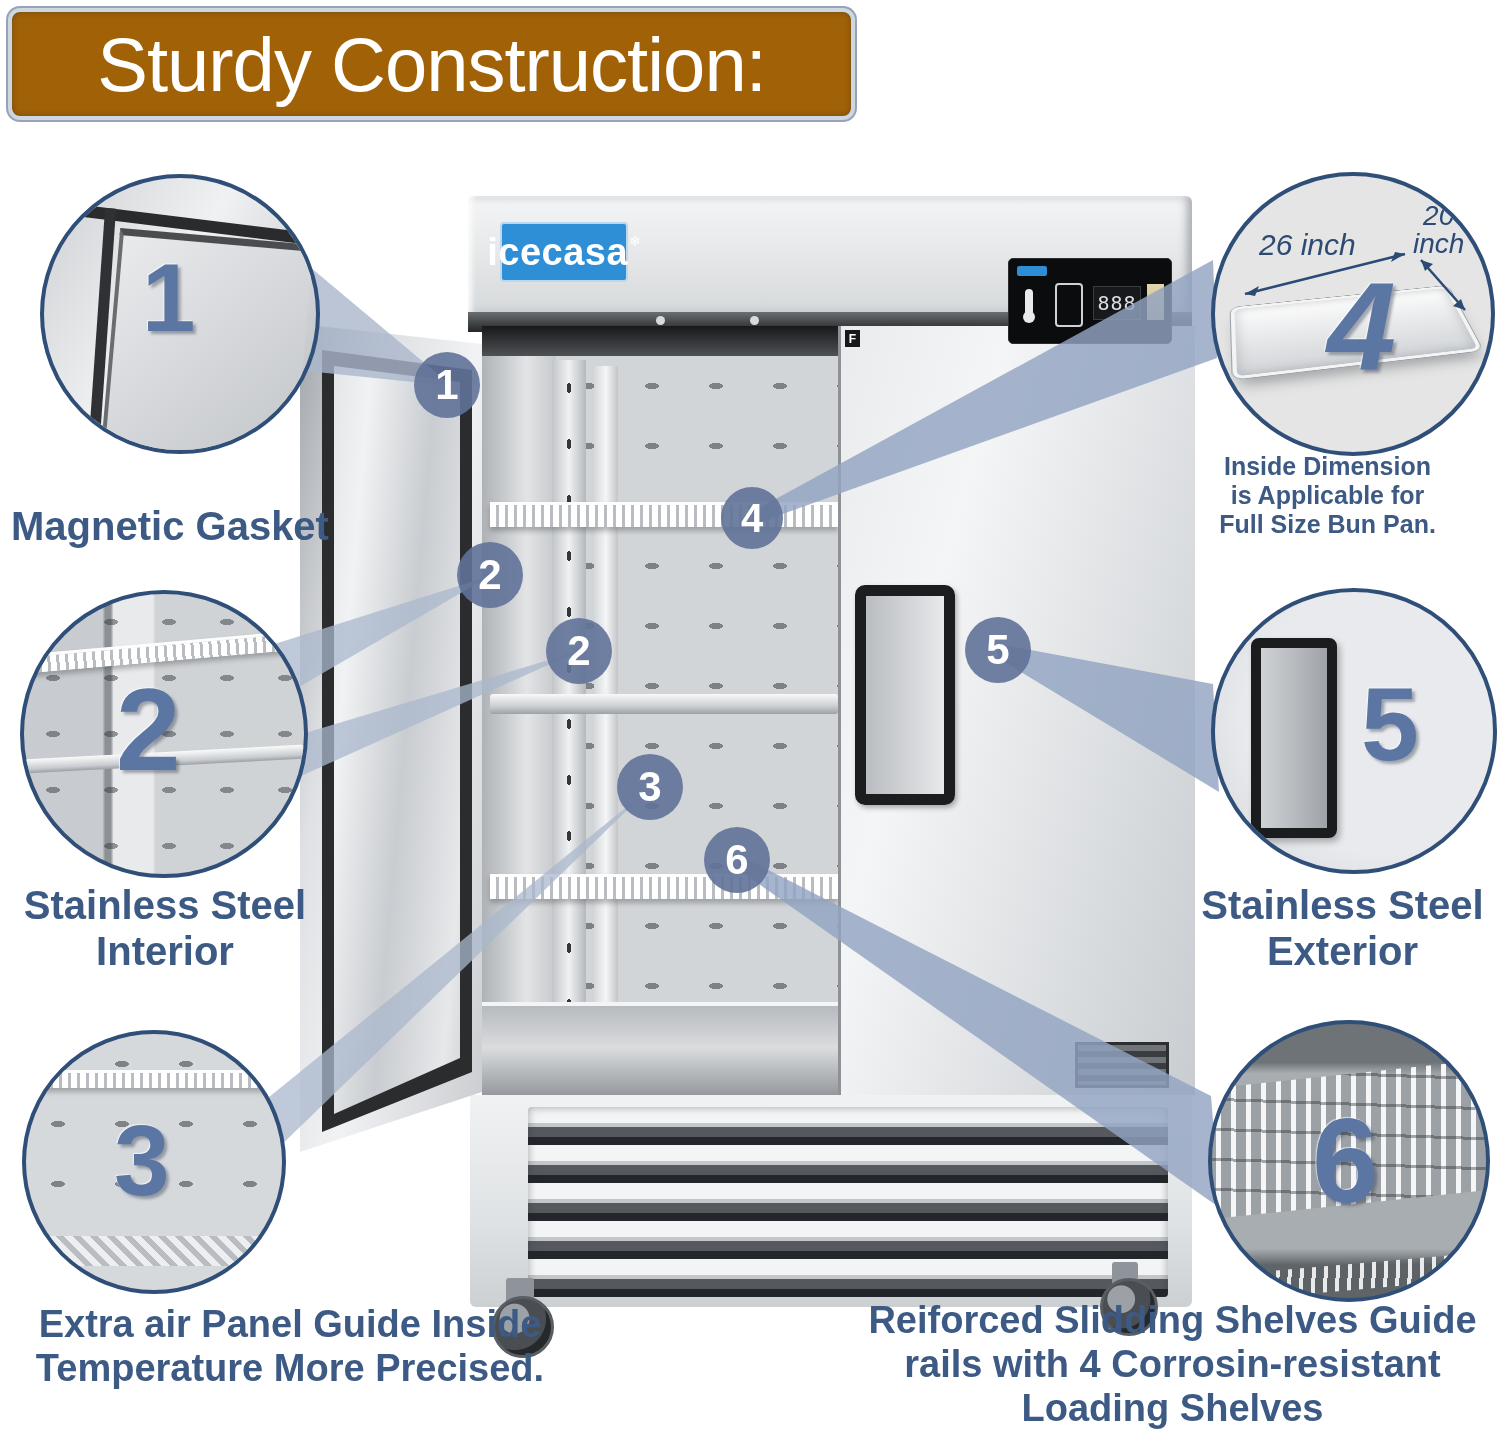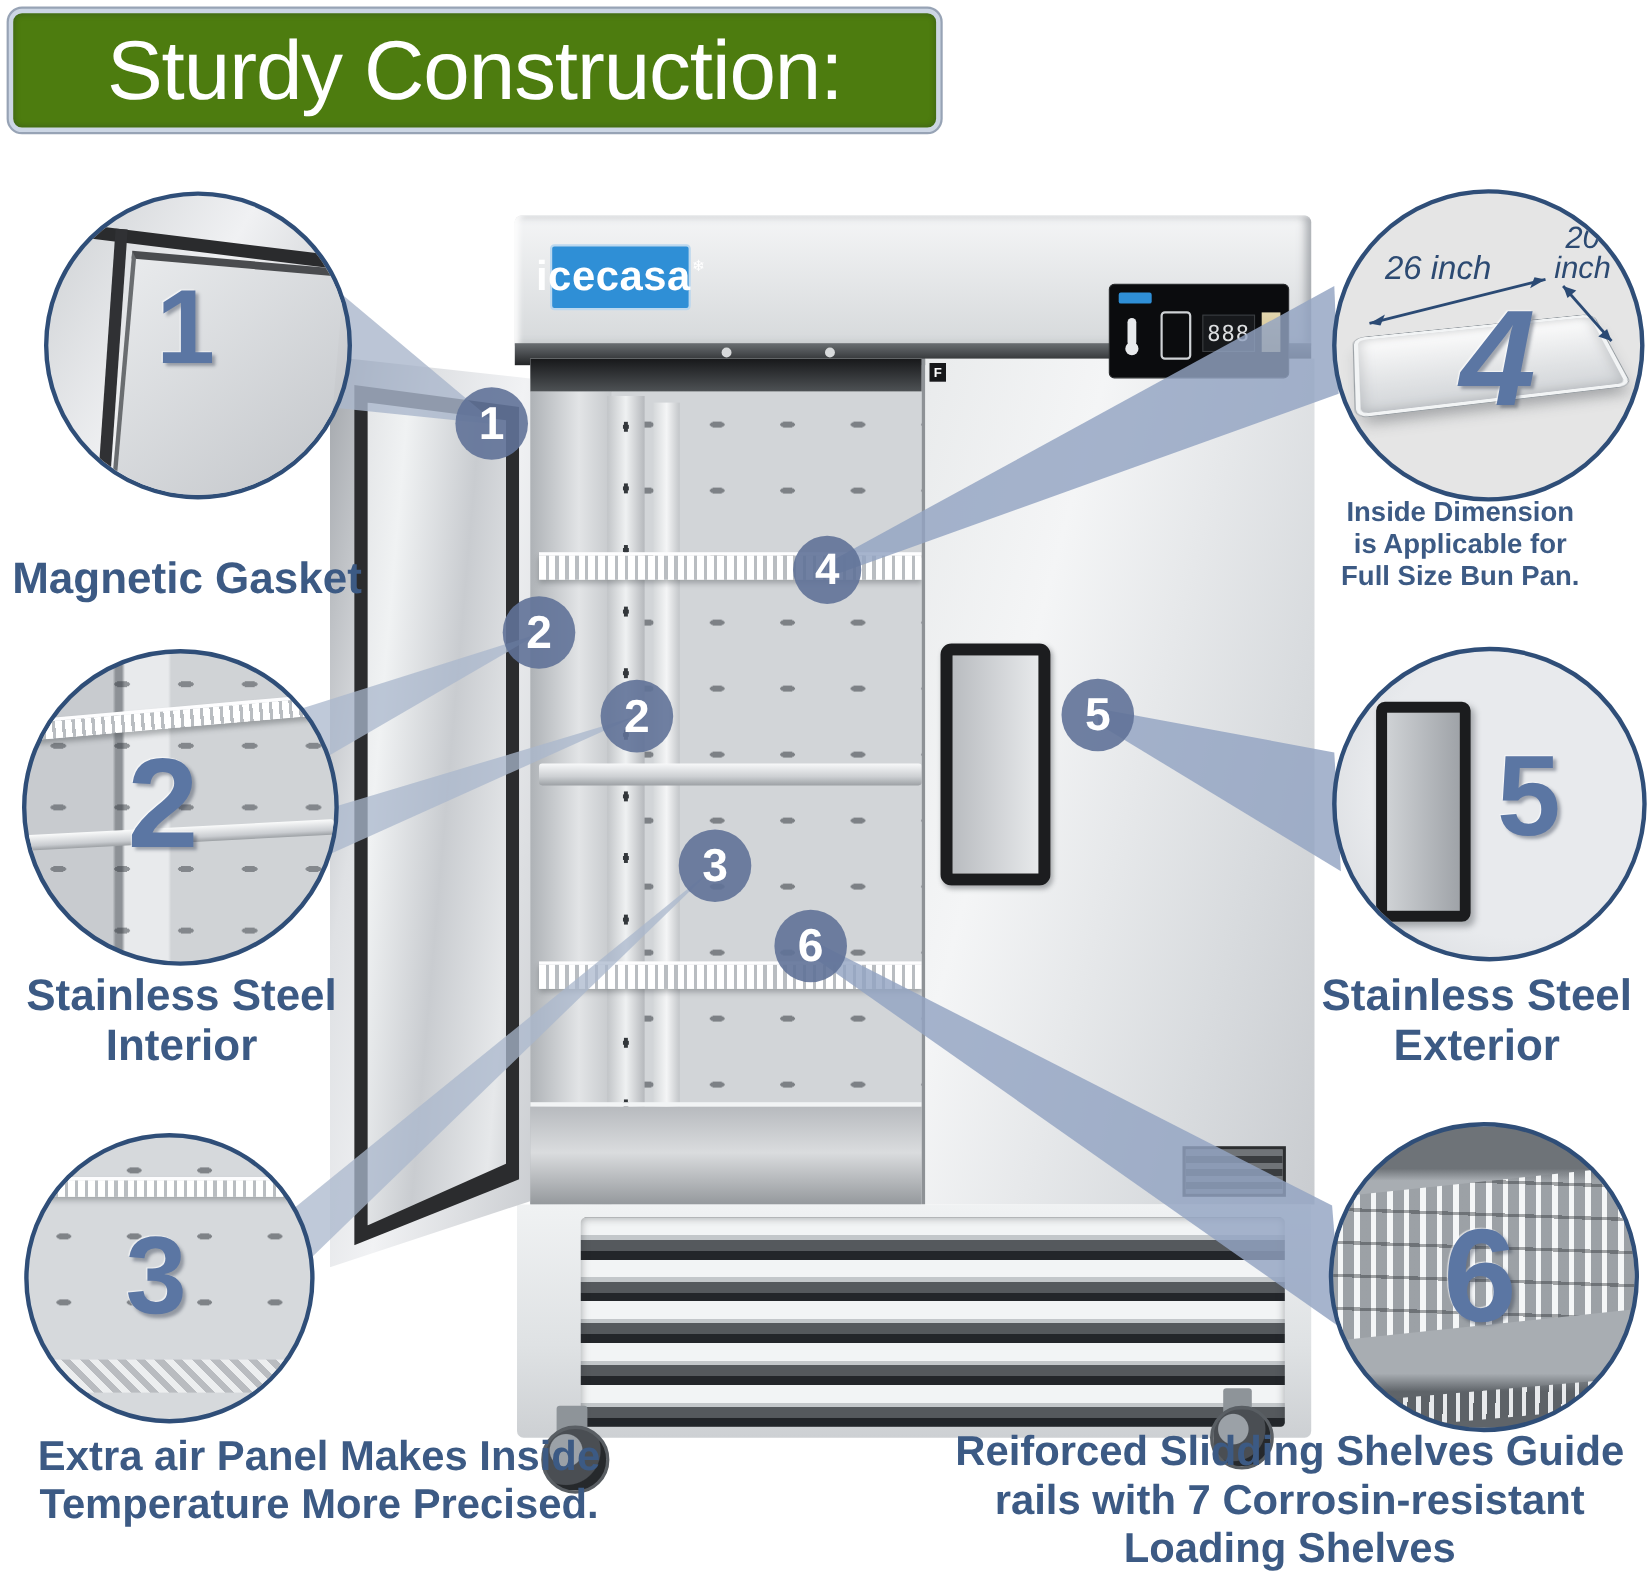--- a/index.html
+++ b/index.html
@@ -1,21 +1,21 @@
 <!DOCTYPE html>
 <html><head>
 <meta charset="utf-8">
 <style>
   html,body{margin:0;padding:0;background:#fff;}
   #canvas{position:relative;width:1500px;height:1451px;background:#ffffff;overflow:hidden;
           font-family:"Liberation Sans",sans-serif;}
   .abs{position:absolute;}
 
   
-  .title-banner{left:8px;top:8px;width:839px;height:104px;background:#4d7c0f;
+  .title-banner{left:8px;top:8px;width:839px;height:104px;background:#a16207;
     border:4px solid #ccd6e4;box-shadow:0 0 0 2px #97a3b5, inset 0 0 6px rgba(20,30,50,.35);
     border-radius:12px;display:flex;align-items:center;justify-content:center;}
   .title-text{color:#ffffff;font-size:76px;font-weight:400;letter-spacing:-1px;white-space:nowrap;}
 
   
   .callout{border-radius:50%;border:4px solid #2f4e78;overflow:hidden;background:#fff;z-index:7;}
   .big-num{position:absolute;color:#5b76a3;font-weight:bold;line-height:1;
     text-shadow:3px 3px 3px rgba(45,55,75,.40), -1px -1px 1px rgba(255,255,255,.65);}
 
   
@@ -168,21 +168,21 @@
   </div>
   <div class="abs caption" style="left:0;top:882px;width:330px;font-size:40px;">Stainless Steel
 Interior</div>
 
   <div class="abs callout dots" style="left:22px;top:1030px;width:256px;height:256px;background-color:#d6d9dc;">
     <div class="abs wire-shelf" style="left:0;top:36px;width:256px;height:15px;"></div>
     <div class="abs" style="left:0;bottom:24px;width:256px;height:30px;
                 background:repeating-linear-gradient(45deg,#eceeef 0 6px,#b9bcc0 6px 12px);"></div>
     <div class="big-num" style="left:88px;top:76px;font-size:100px;">3</div>
   </div>
-  <div class="abs caption" style="left:0;top:1302px;width:580px;font-size:38px;">Extra air Panel Makes Inside
+  <div class="abs caption" style="left:0;top:1302px;width:580px;font-size:38px;">Extra air Panel Guide Inside
 Temperature More Precised.</div>
 
   <div class="abs callout" style="left:1211px;top:172px;width:276px;height:276px;background:#e5e5e5;font-style:italic;">
     <div class="abs" style="left:18px;top:96px;width:228px;height:104px;border-radius:10px;
                 transform:perspective(600px) rotateX(52deg) rotateZ(-10deg);
                 background:linear-gradient(180deg,#fdfdfd,#d2d5d8);
                 border:4px solid #f2f4f5;outline:1px solid #9aa0a5;
                 box-shadow:0 16px 16px -6px rgba(90,95,100,.45), inset 0 0 14px rgba(120,125,130,.4);"></div>
     <svg class="abs" width="276" height="276" viewBox="0 0 276 276">
       <line x1="30" y1="118" x2="190" y2="78" stroke="#2b4a74" stroke-width="2.5"></line>
@@ -214,20 +214,20 @@
               background:linear-gradient(180deg,#6e7378 0 14%,#a8adb2 18% 82%,#5f6469 88%);">
     <div class="abs" style="left:-20px;top:50px;width:320px;height:130px;transform:rotate(-6deg);
                 background:repeating-linear-gradient(96deg,#f4f6f7 0 5px, rgba(120,125,130,.25) 5px 15px);"></div>
     <div class="abs" style="left:-20px;top:50px;width:320px;height:130px;transform:rotate(-6deg);
                 background:repeating-linear-gradient(8deg, rgba(40,44,48,.4) 0 3px, transparent 3px 30px);"></div>
     <div class="abs" style="left:-20px;bottom:8px;width:320px;height:26px;transform:rotate(-5deg);
                 background:repeating-linear-gradient(96deg,#e8eaec 0 4px, rgba(90,95,100,.4) 4px 12px);"></div>
     <div class="big-num" style="left:100px;top:76px;font-size:120px;">6</div>
   </div>
   <div class="abs caption" style="left:845px;top:1298px;width:655px;font-size:38px;">Reiforced Slidding Shelves Guide
-rails with 7 Corrosin-resistant
+rails with 4 Corrosin-resistant
 Loading Shelves</div>
 
   <div class="abs title-banner" style="z-index:10;">
     <span class="title-text">Sturdy Construction:</span>
   </div>
 
 </div>
 
 </body></html>

